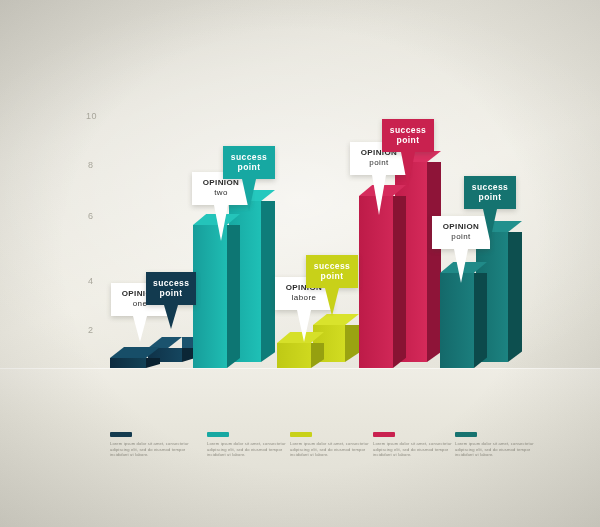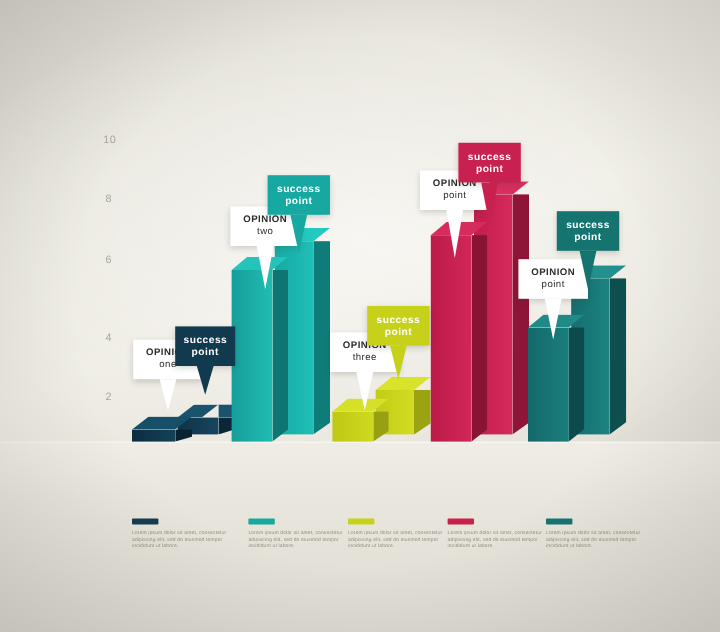--- a/index.html
+++ b/index.html
@@ -149,21 +149,21 @@
       <div class="side" style="left:34px;width:13px;height:25px;background:#96a010;
            clip-path:polygon(0 0,100% -35%,100% 65%,0 100%);"></div>
       <div class="top" style="left:0;bottom:25px;width:47px;height:11px;background:#d6e029;
            clip-path:polygon(0 100%,28% 0,100% 0,72% 100%);"></div>
     </div>
   </div>
 
   <div class="callout opinion" style="left:275px;top:277px;width:58px;">
     <div class="cbox">
       <div class="l1">OPINION</div>
-      <div class="l2">three</div>
+      <div class="l2">labore</div>
       <div class="tail" style="border-top:32px solid #ffffff;"></div>
     </div>
   </div>
   <div class="callout success" style="left:306px;top:255px;width:52px;">
     <div class="cbox" style="background:#c8d119;">
       <div class="l1">success</div>
       <div class="l2">point</div>
       <div class="tail" style="border-top:28px solid #c8d119;"></div>
     </div>
   </div>

